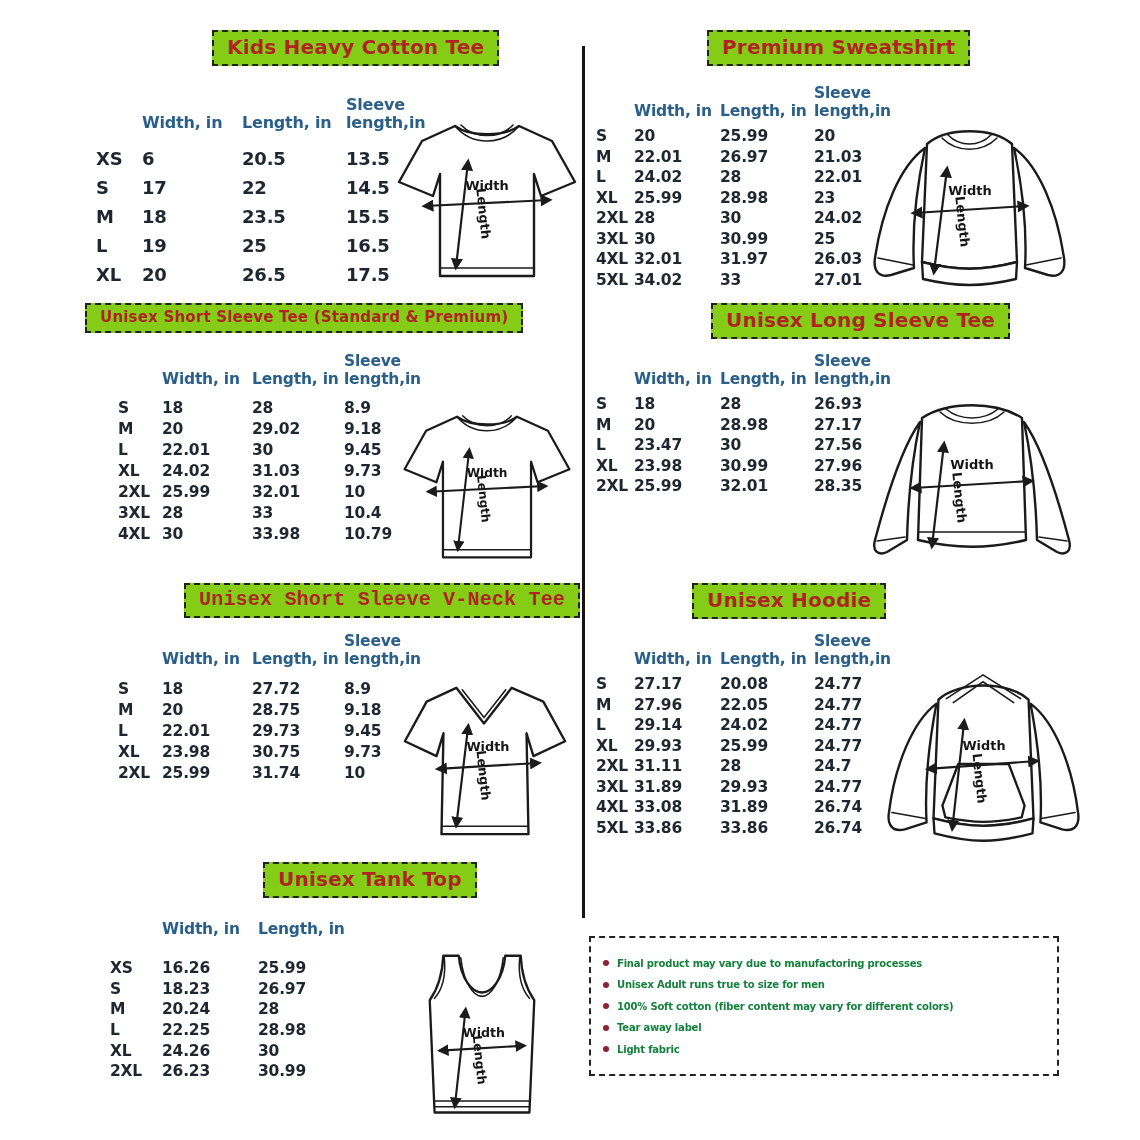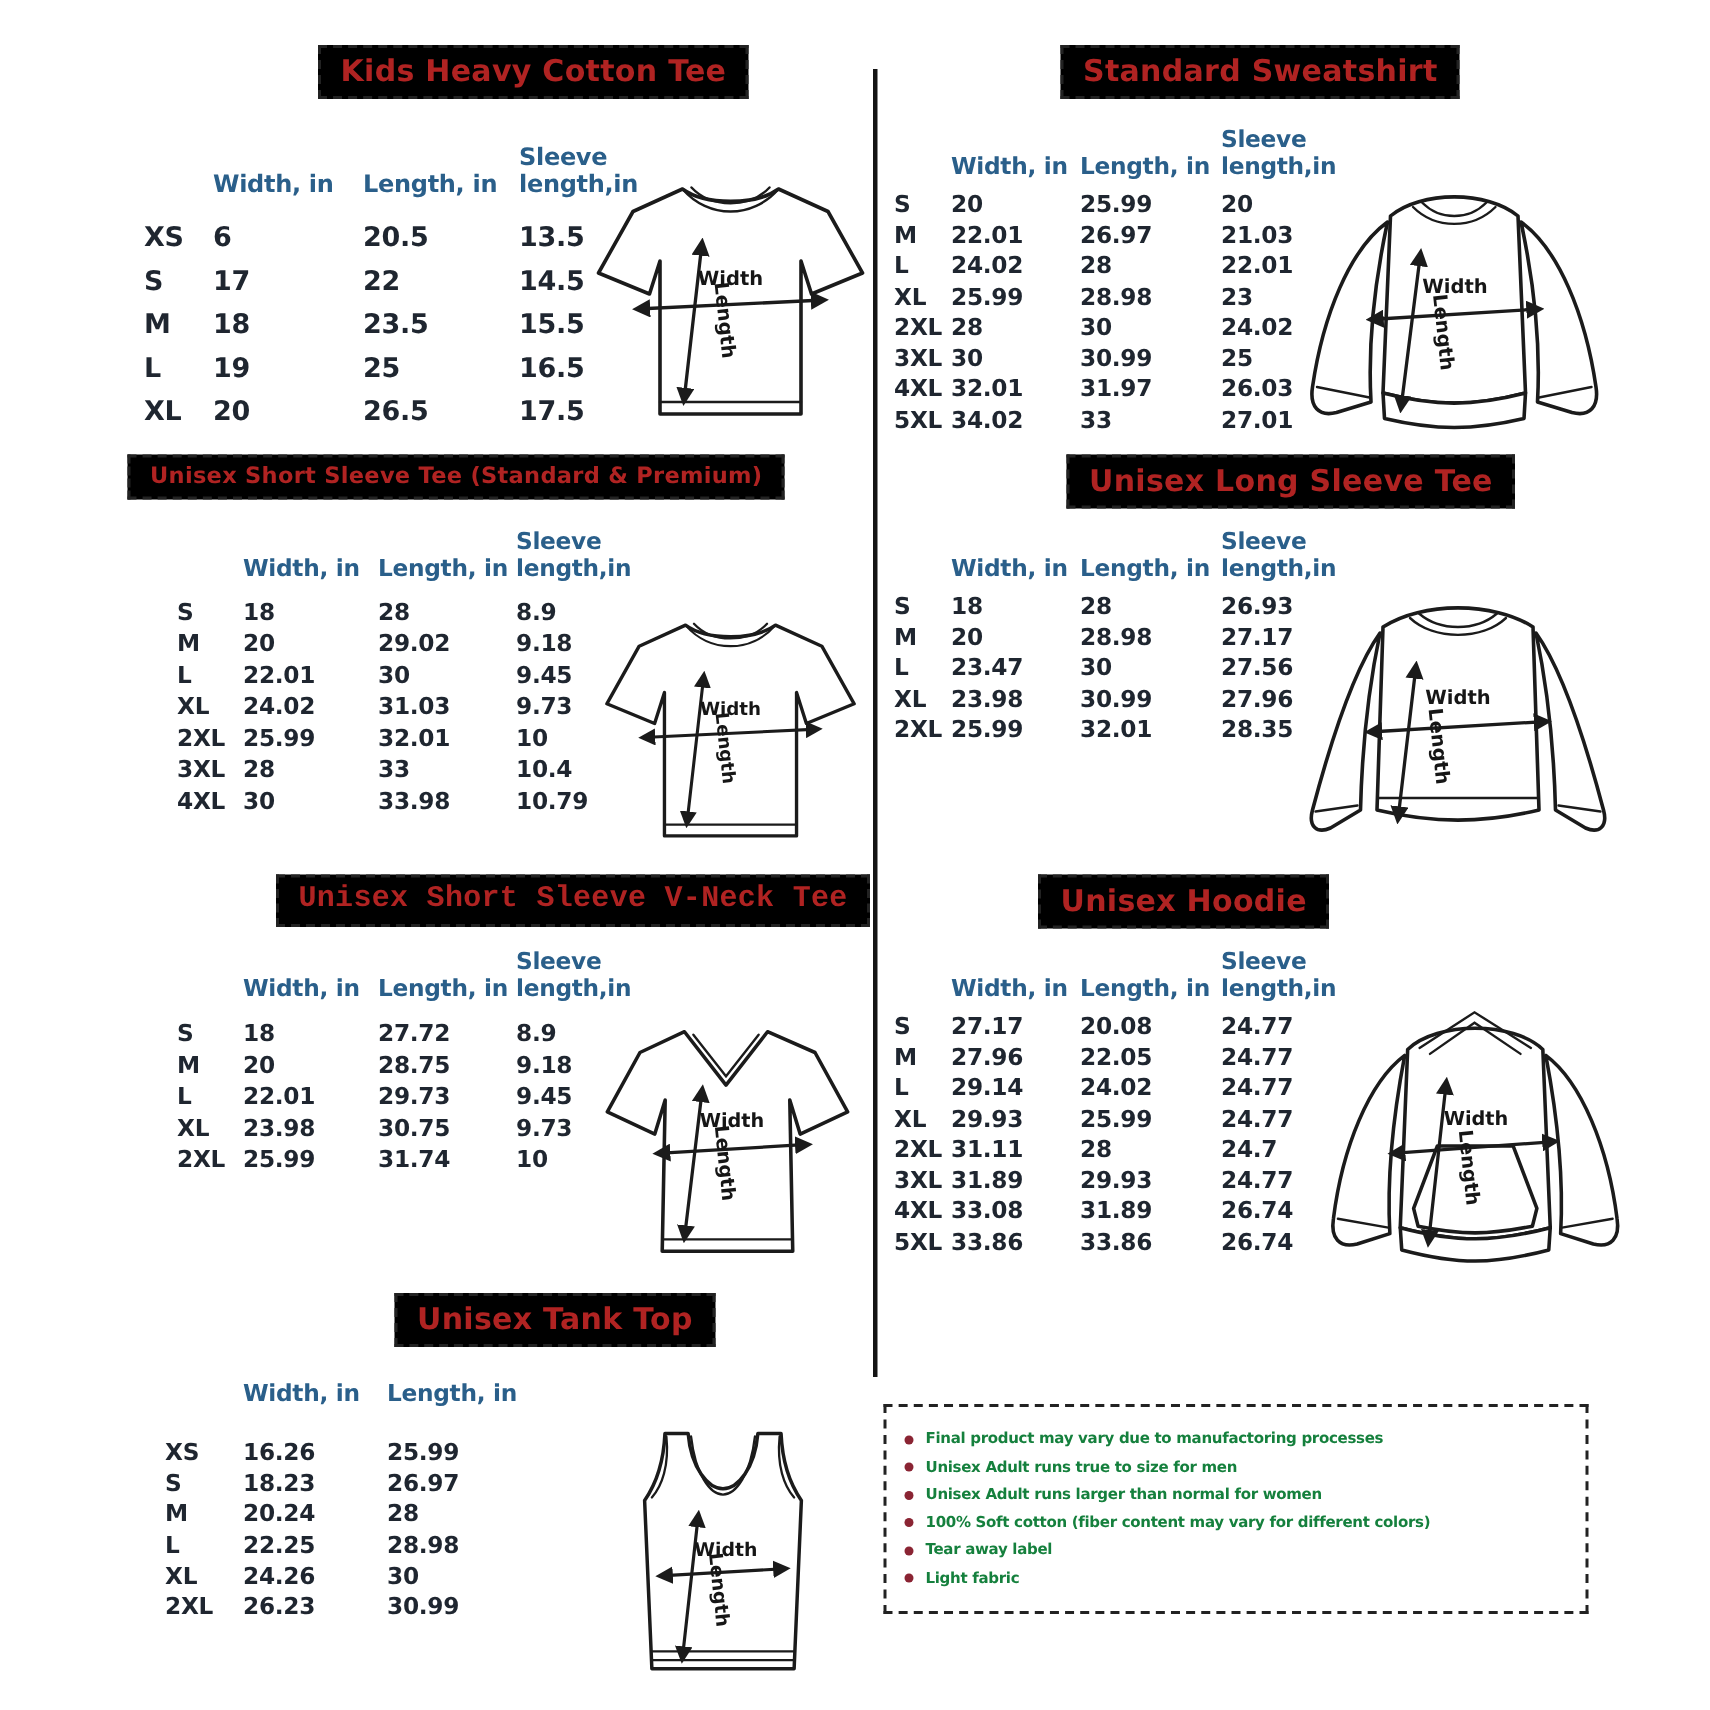--- a/index.html
+++ b/index.html
@@ -1,19 +1,19 @@
 <!DOCTYPE html>
 <html style="--title_red: #b02322; --header_blue: #2a5f8a; --text_dark: #1f2630; --bullet_red: #8a2433;"><head>
 <meta charset="utf-8">
 <style>
   html,body{margin:0;padding:0;background:#fff;}
   .page{position:relative;width:1140px;height:1140px;background:#fff;overflow:hidden;
         font-family:"DejaVu Sans",sans-serif;}
   .divider{position:absolute;background:#141414;}
-  .title-box{position:absolute;border:2.5px dashed #222;padding:3px 13px 5px;background:#000000;
+  .title-box{position:absolute;border:2.5px dashed #222;padding:3px 13px 5px;background:#84cc16;
              color:var(--title_red,#b02322);font-weight:700;font-size:20px;white-space:nowrap;
              letter-spacing:.2px;}
   .title-box.small{font-size:15px;}
   .table{position:absolute;font-weight:700;color:var(--text_dark,#1f2630);letter-spacing:-.2px;}
   .thead,.trow{display:grid;grid-template-columns:var(--cols);}
   .thead{align-items:end;color:var(--header_blue,#2a5f8a);}
   .hcell,.tcell{white-space:nowrap;}
   .hcell.sleeve{white-space:normal;text-align:left;line-height:1.12;max-width:80px;}
   .trow{align-items:center;}
   .tbl-kids{--cols:46px 100px 104px 82px;font-size:18px;}
@@ -101,21 +101,21 @@
     <path class="thin" d="M63,16 C80,36 110,36 127,16"></path>
     <path class="thin" d="M69,15 C82,29 108,29 121,15"></path>
     <path class="thin" d="M48,158 L142,158"></path>
     <line class="arrow" x1="33" y1="96" x2="157" y2="90" marker-start="url(#ah1)" marker-end="url(#ah1)"></line>
     <line class="arrow" x1="64" y1="157" x2="76" y2="52" marker-start="url(#ah1)" marker-end="url(#ah1)"></line>
     <text x="95" y="80" text-anchor="middle">Width</text>
     <text x="87" y="104" text-anchor="middle" transform="rotate(84 87 104)">Length</text>
   </svg>
 
   <div class="title-box" style="left:707px;top:30px;">
-    <span>Standard Sweatshirt</span>
+    <span>Premium Sweatshirt</span>
   </div>
   <div class="table tbl-r" style="left:596px;top:84px;">
     <div class="thead">
       <span class="hcell"></span>
       <span class="hcell">Width, in</span>
       <span class="hcell">Length, in</span>
       <span class="hcell sleeve">Sleeve length,in</span>
     </div>
     <div class="tbody">
         <div class="trow">
@@ -526,24 +526,20 @@
       <div class="note-line">
         <span class="dot"></span>
         <span>Final product may vary due to manufactoring processes</span>
       </div>
       <div class="note-line">
         <span class="dot"></span>
         <span>Unisex Adult runs true to size for men</span>
       </div>
       <div class="note-line">
         <span class="dot"></span>
-        <span>Unisex Adult runs larger than normal for women</span>
-      </div>
-      <div class="note-line">
-        <span class="dot"></span>
         <span>100% Soft cotton (fiber content may vary for different colors)</span>
       </div>
       <div class="note-line">
         <span class="dot"></span>
         <span>Tear away label</span>
       </div>
       <div class="note-line">
         <span class="dot"></span>
         <span>Light fabric</span>
       </div>

